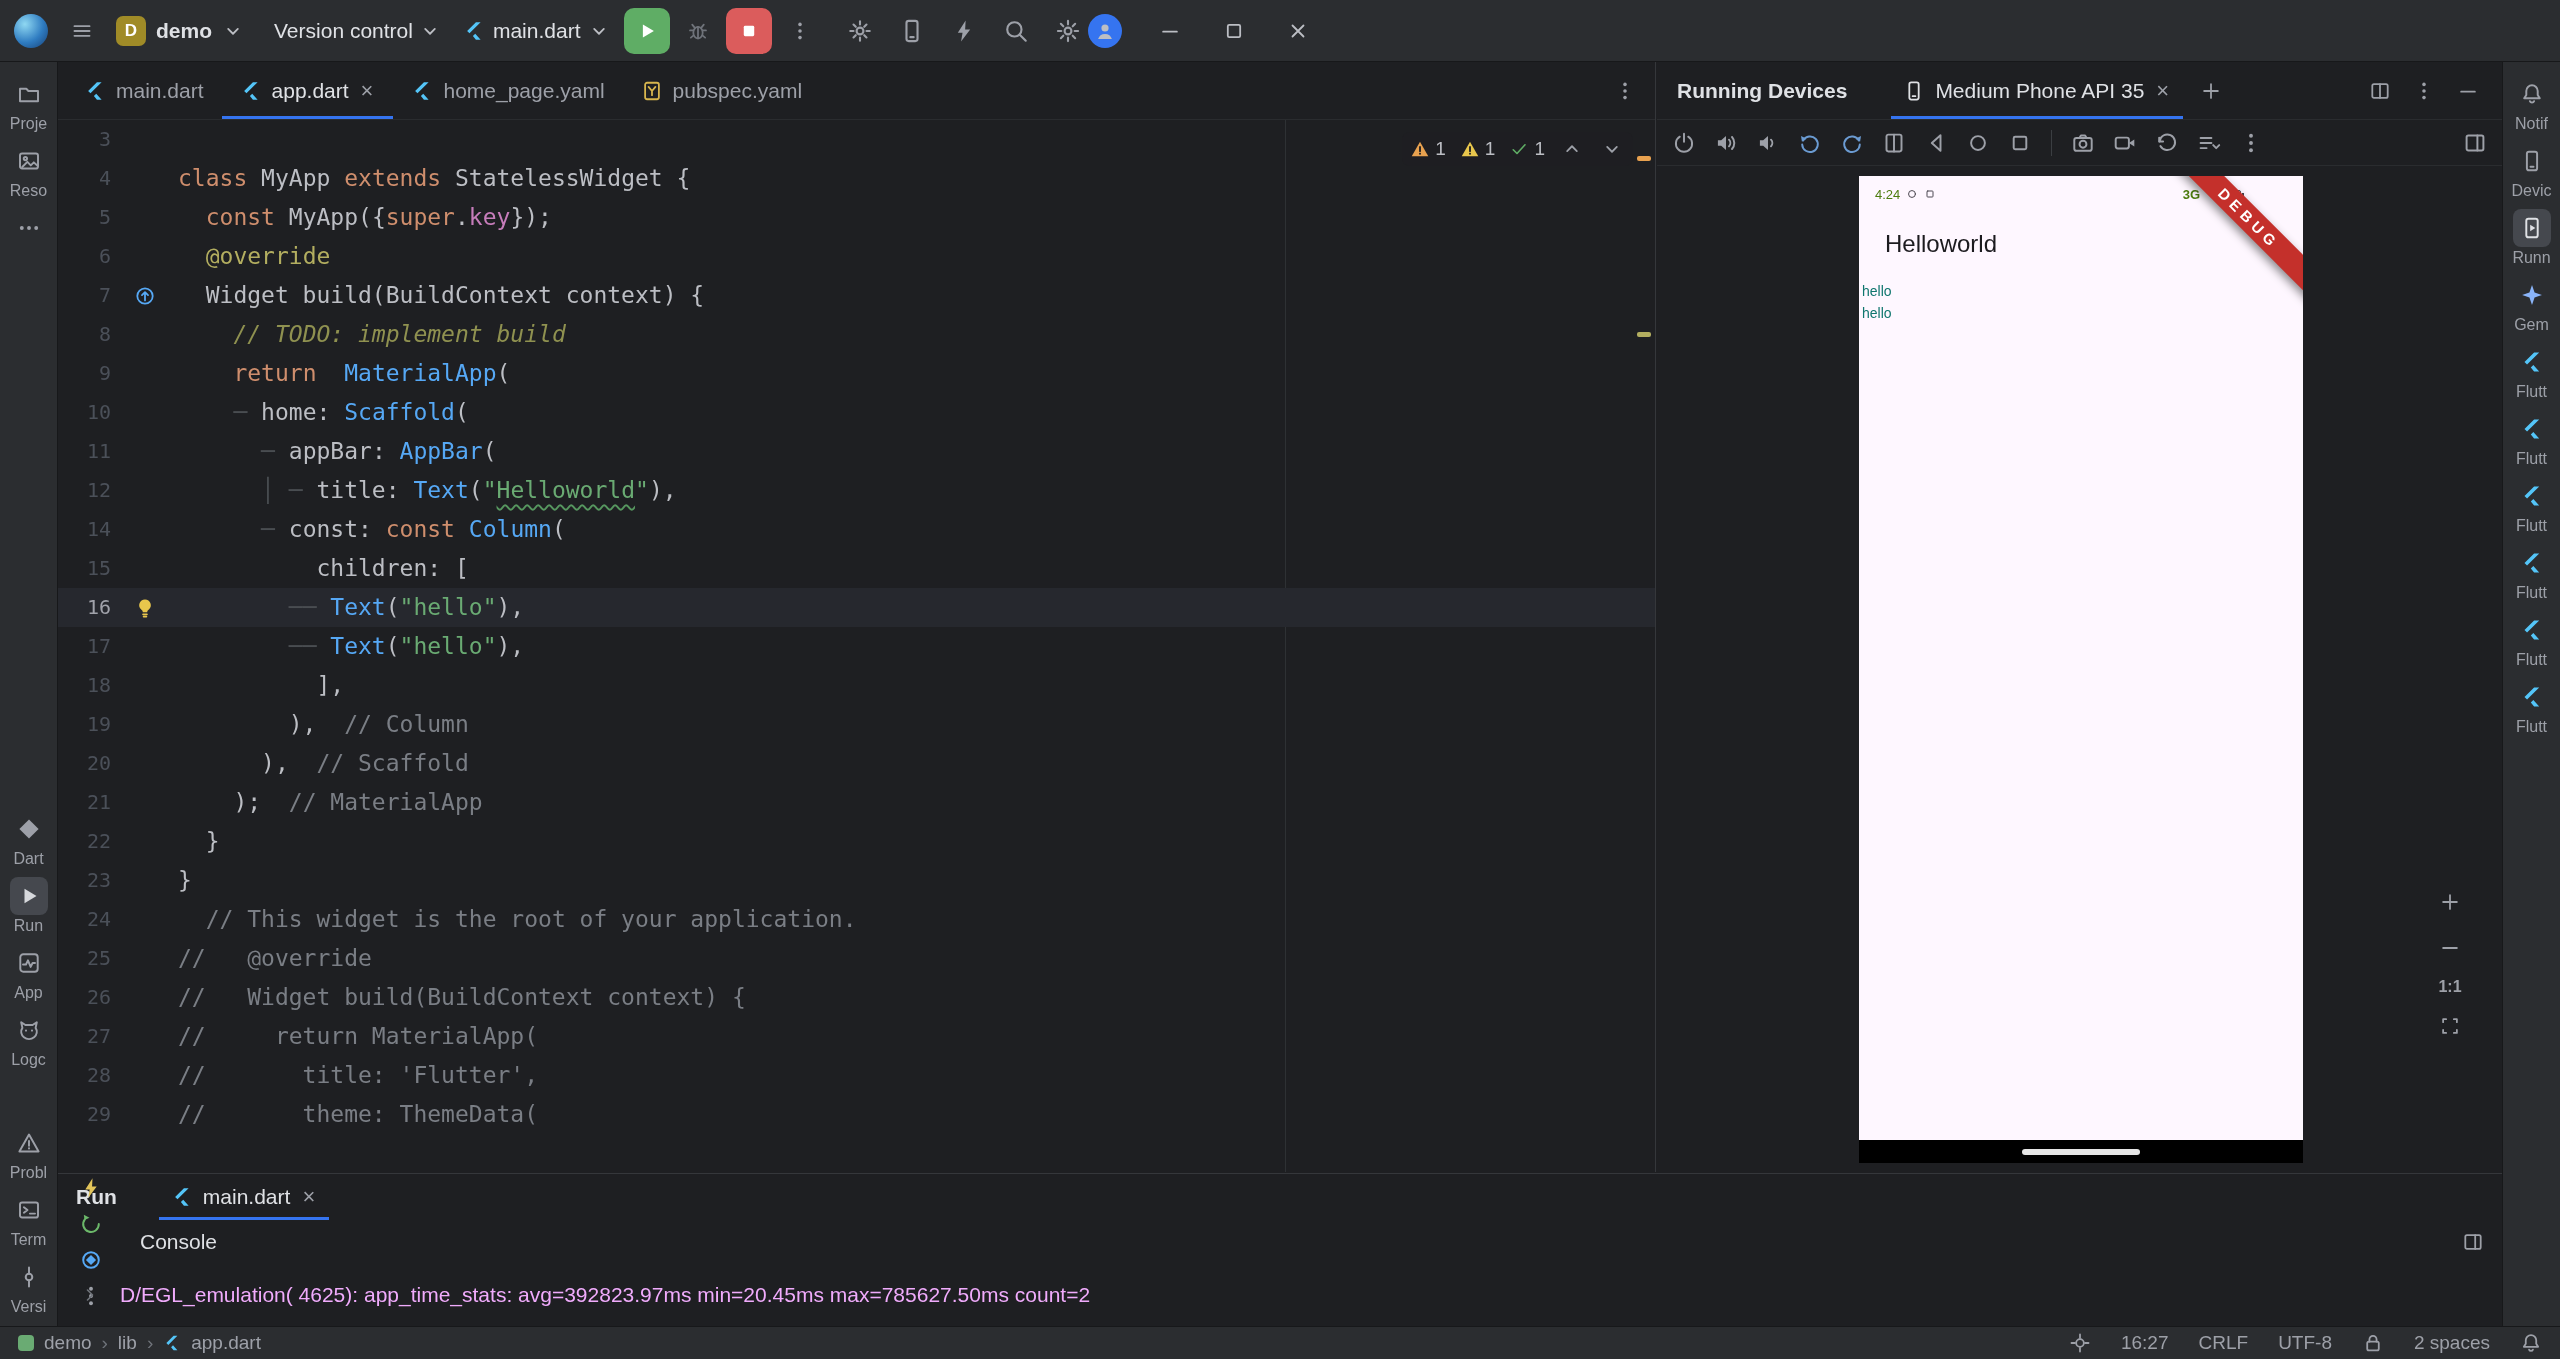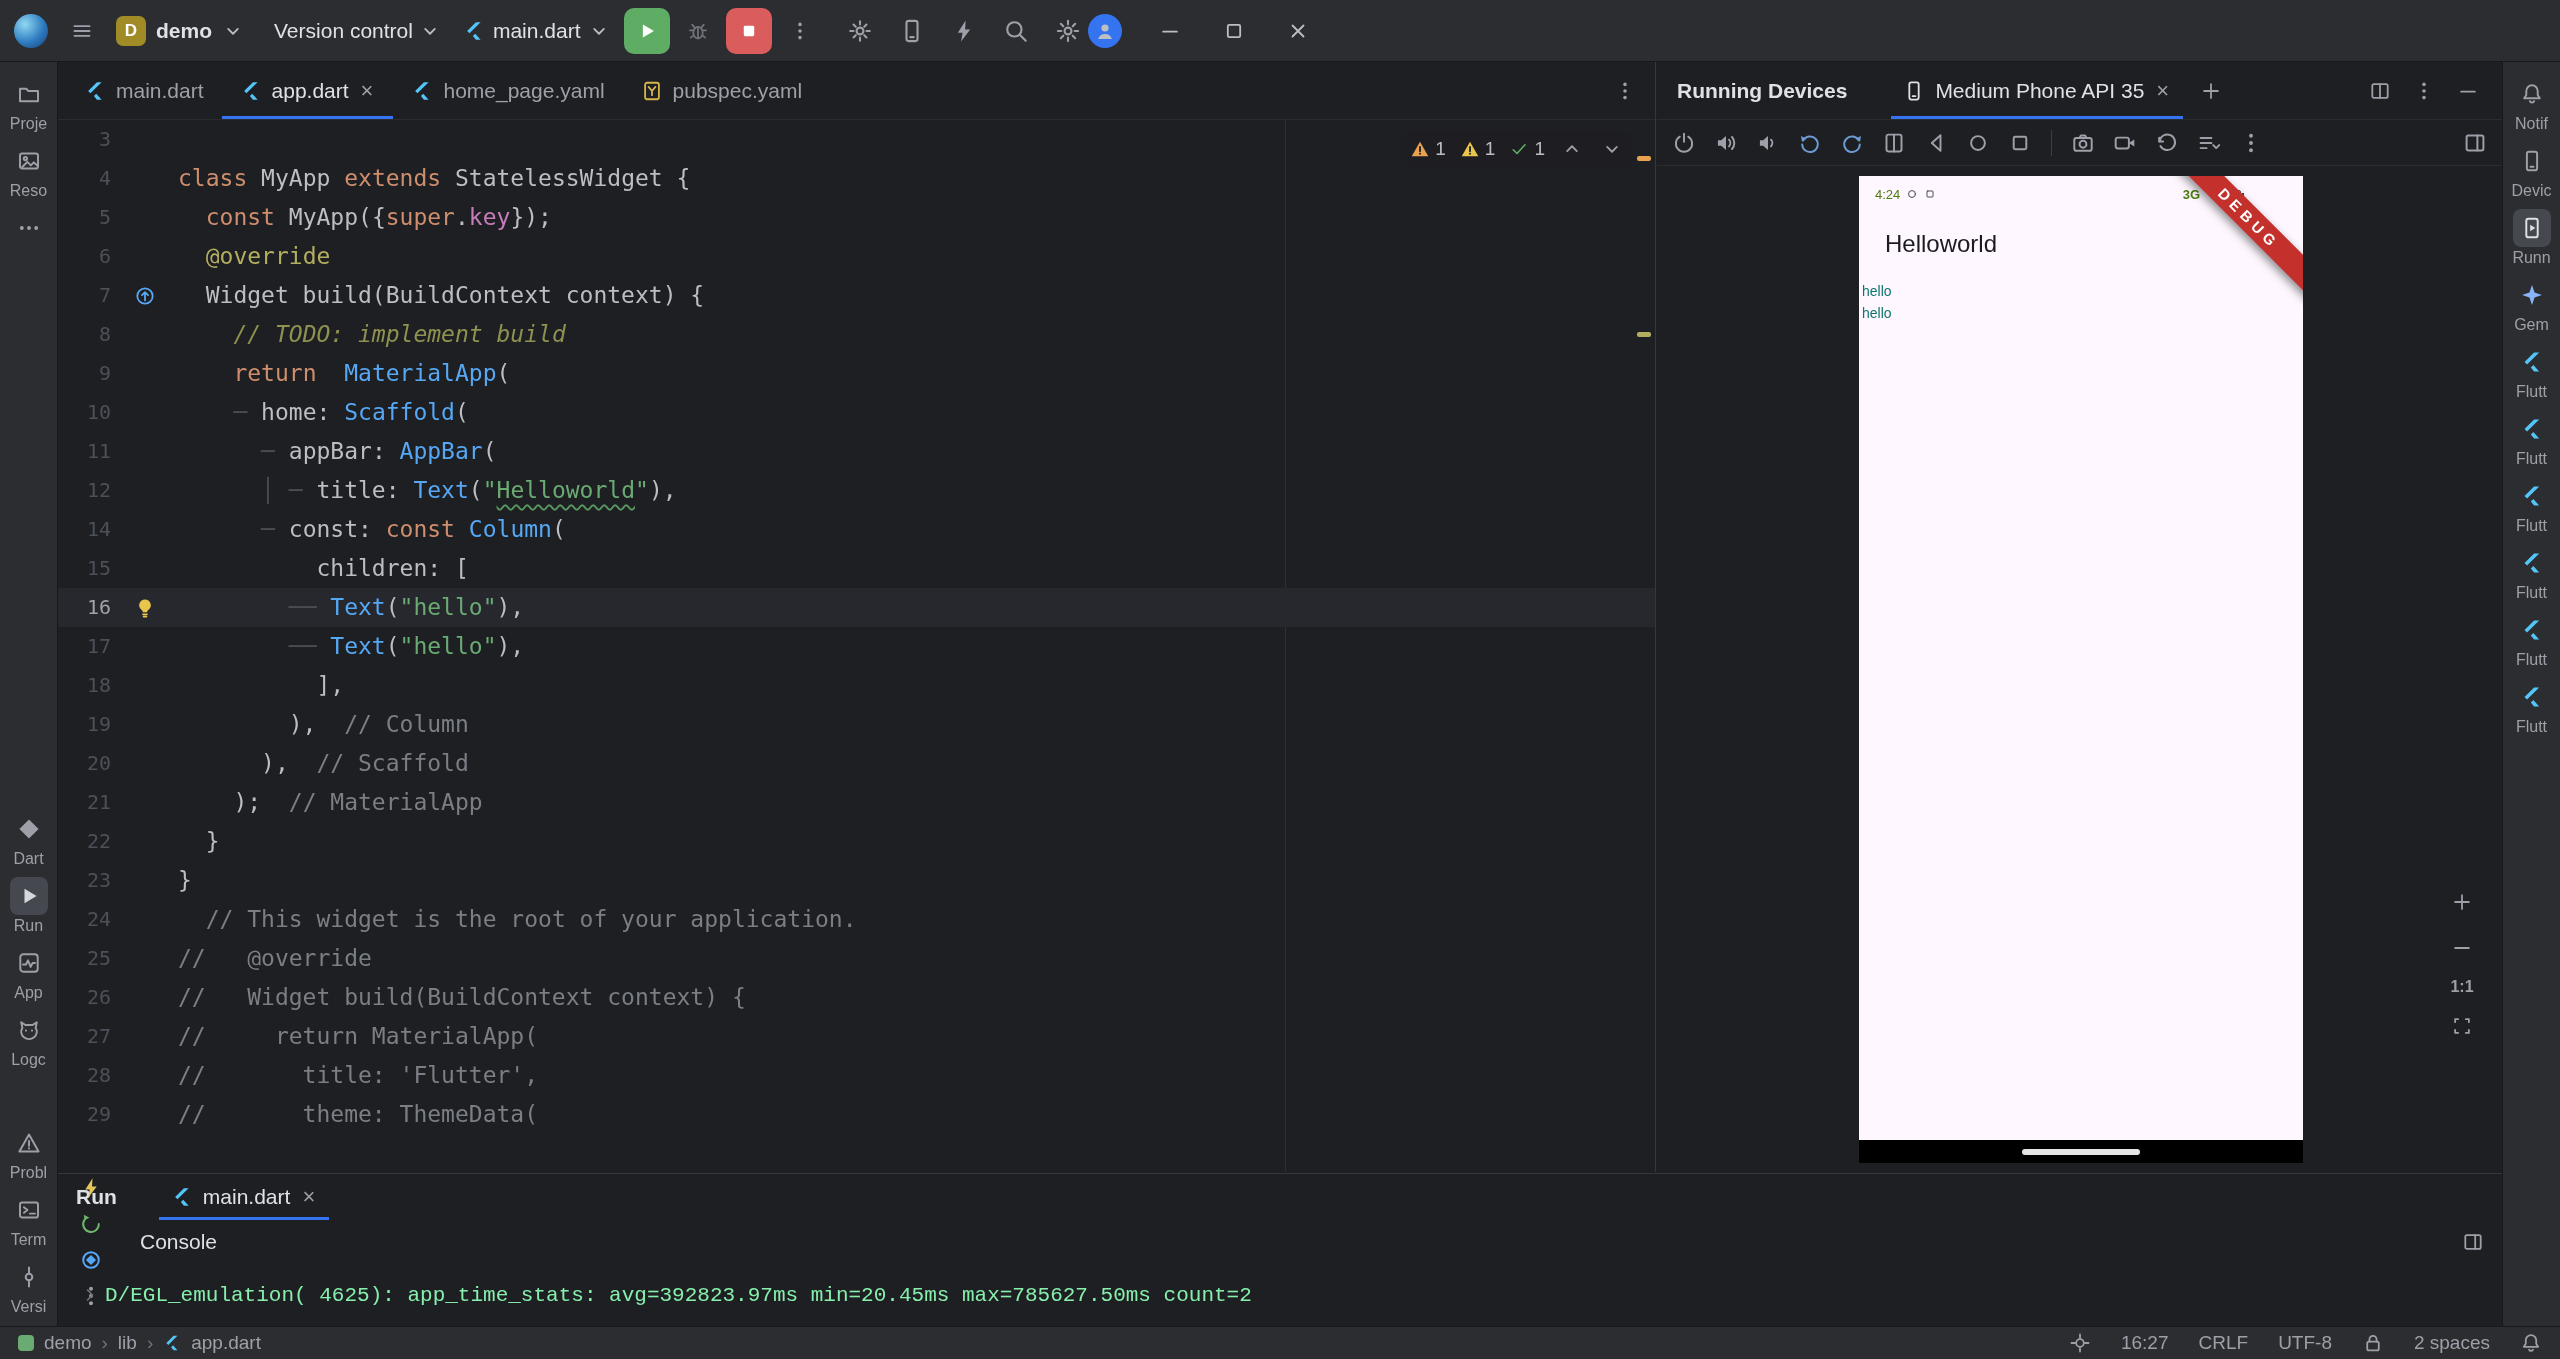--- a/index.html
+++ b/index.html
@@ -90,37 +90,37 @@
   .batt:after{content:"";position:absolute;right:-4px;top:2px;width:2px;height:3px;background:#49454e}
   .batt-fill{position:absolute;left:1px;top:1px;bottom:1px;width:9px;background:#49454e}
   #emu-appbar{height:64px;display:flex;align-items:center;padding-left:26px}
   #emu-appbar span{font-size:24px;color:#1c1b1f}
   #emu-body{padding:4px 0 0 3px;font-size:14px;line-height:22px;color:#0f766e}
   #debug-banner{position:absolute;top:30px;right:-58px;width:224px;transform:rotate(45deg);
                 background:#c4302b;box-shadow:0 4px 10px rgba(0,0,0,.45);color:#fff;text-align:center;
                 font-size:15px;font-weight:700;letter-spacing:5px;padding:4px 0}
   #emu-nav{height:23px;background:#000;display:grid;place-items:center}
   #nav-pill{width:118px;height:6px;border-radius:3px;background:#e6e6e6}
-  #zoomctl{position:absolute;right:24px;bottom:130px;display:flex;flex-direction:column;align-items:center;
+  #zoomctl{position:absolute;right:36px;bottom:130px;display:flex;flex-direction:column;align-items:center;
            gap:14px;color:#9da0a8}
   #zoom-reset{font-size:16px;font-weight:700;color:#9da0a8}
 
   
   #run-panel{position:absolute;left:58px;top:1173px;right:58px;height:153px;background:#1e1f22;
              border-top:1px solid #35373b;display:flex;flex-direction:column}
   #run-header{height:46px;display:flex;align-items:center;padding:0 8px 0 18px}
   #run-title{font-weight:700;color:#dfe1e5}
   #run-tab{display:flex;align-items:center;gap:10px;margin-left:42px;height:100%;padding:0 12px;
            color:#dfe1e5;box-shadow:inset 0 -3px 0 #3574f0}
   #run-toolbar{height:44px;display:flex;align-items:center;gap:4px;padding:0 10px 0 14px}
   #run-toolbar .tbtn{width:38px;height:36px}
   #console-label{margin-left:26px;color:#dfe1e5}
   #run-toolbar .right{margin-left:auto}
-  #console-row{flex:1;display:flex;align-items:center;padding-left:22px;gap:5px;
-               font-family:Liberation Mono, monospace;font-size:21px;color:#86efac}
+  #console-row{flex:1;display:flex;align-items:center;padding-left:22px;gap:20px;
+               font-family:Liberation Sans, sans-serif;font-size:21px;color:#f0abfc}
 
   
   #statusbar{position:absolute;left:0;right:0;bottom:0;height:33px;background:#2b2d30;border-top:1px solid #17181a;
              display:flex;align-items:center;padding:0 18px;font-size:19px;color:#9da0a8;z-index:6}
   #crumbs{display:flex;align-items:center;gap:10px}
   .crumb-sep{color:#6f737a}
   #sb-right{margin-left:auto;display:flex;align-items:center;gap:30px}
 </style>
 </head>
 <body>

